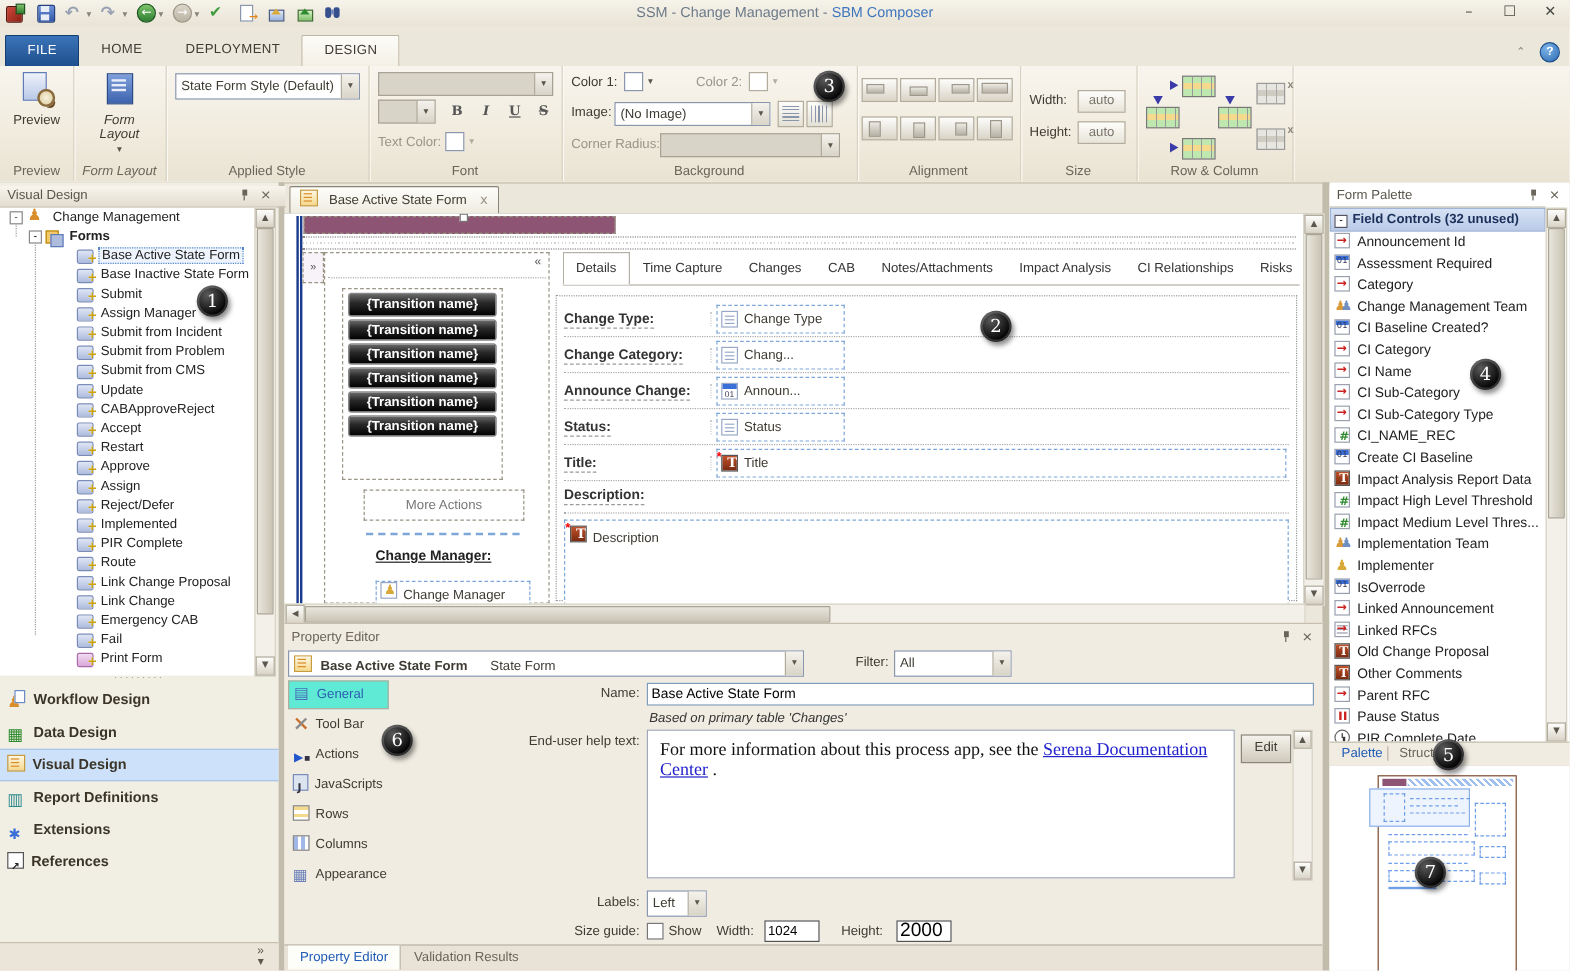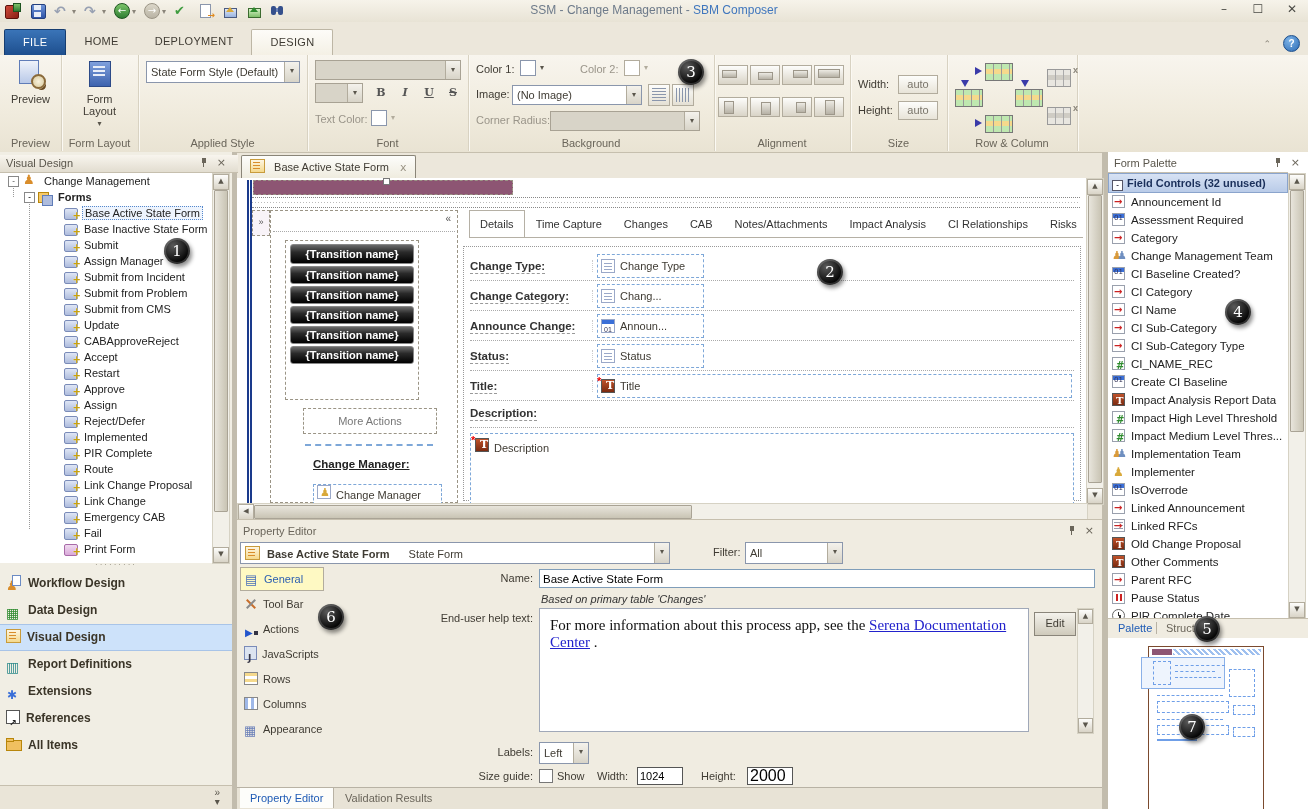--- a/index.html
+++ b/index.html
@@ -45,21 +45,21 @@
   .rtab.active{background:linear-gradient(#fdfcf8,#f4f0e5);border:1px solid #bdb6a5;border-bottom:none;border-radius:2px 2px 0 0;}
   .ribbon-right{position:absolute;right:8px;top:35px;display:flex;gap:12px;align-items:center;}
   .chevup{color:#8a857a;font-size:9px;}
   .helpbtn{width:15px;height:15px;border-radius:50%;background:radial-gradient(circle at 35% 30%,#7db4e8,#2d6bb4);color:#fff;font-size:10px;font-weight:bold;text-align:center;line-height:15px;border:1px solid #1d4f8c;}
 
   
   .ribbon{position:absolute;left:0;top:55px;width:1308px;height:97px;background:linear-gradient(#f8f5ee,#f0ebdd 60%,#e9e3d3);border-bottom:1px solid #c6bfae;}
   .rgroup{position:absolute;top:0;height:96px;border-right:1px solid #d8d2c2;box-shadow:1px 0 0 #fbf9f3;}
   .glabel{position:absolute;left:0;right:0;bottom:2px;text-align:center;color:#6a655a;font-size:11px;}
   .g-preview{left:0;width:61px;}
-  .g-formlayout{left:61px;width:77px;}
+  .g-formlayout{left:61px;width:77px;font-style:italic;}
   .g-style{left:138px;width:169px;}
   .g-font{left:307px;width:161px;}
   .g-bg{left:468px;width:246px;}
   .g-align{left:714px;width:136px;}
   .g-size{left:850px;width:97px;}
   .g-rowcol{left:947px;width:130px;}
   .bigbtn{position:absolute;left:50%;transform:translateX(-50%);top:4px;width:56px;text-align:center;}
   .bicon{display:inline-block;position:relative;width:30px;height:30px;}
   .bicon.preview-icon::before{content:"";position:absolute;left:3px;top:1px;width:18px;height:22px;background:linear-gradient(#eef2fa,#b9c9e8);border:1px solid #5f7cb8;}
   .bicon.preview-icon::after{content:"";position:absolute;right:0;bottom:0;width:11px;height:11px;border:2px solid #8a6a3a;border-radius:50%;background:radial-gradient(circle,#f8f2dd,#d8c89a);box-shadow:3px 4px 0 -3px #6a4a20;}
@@ -197,21 +197,21 @@
 
   
   .propeditor{position:absolute;left:0;top:367px;width:865px;bottom:21px;background:#f0ece1;border-top:1px solid #c6bfae;}
   .pe-title{position:absolute;left:0;top:3px;width:100%;height:17px;color:#6a655a;padding-left:6px;line-height:16px;}
   .pe-combo{position:absolute;left:3px;top:22px;width:428px;height:20px;}
   .pe-combo .bold{font-weight:bold;margin-right:16px;}
   .pe-filterlabel{position:absolute;left:476px;top:26px;}
   .pe-filter{position:absolute;left:508px;top:22px;width:96px;height:20px;}
   .ptabs{position:absolute;left:3px;top:47px;width:84px;}
   .ptab{position:relative;height:24px;line-height:24px;padding-left:4px;color:#3f3b33;margin-bottom:1px;}
-  .ptab.sel{background:#fef9c3;border:1px solid #b2ac9d;color:#2c5fb0;height:22px;line-height:22px;}
+  .ptab.sel{background:#5eead4;border:1px solid #b2ac9d;color:#2c5fb0;height:22px;line-height:22px;}
   .pico{position:relative;display:inline-block;width:14px;height:13px;margin-right:5px;vertical-align:-2px;font-family:"DejaVu Sans",sans-serif;}
   .pico.general-icon::before{content:"▤";color:#4a6fb8;font-size:13px;position:absolute;top:-3px;}
   .pico.toolbar-icon::before{content:"";position:absolute;left:1px;top:6px;width:12px;height:2px;background:#c86e2a;transform:rotate(45deg);}
   .pico.toolbar-icon::after{content:"";position:absolute;left:1px;top:6px;width:12px;height:2px;background:#8a8a8a;transform:rotate(-45deg);}
   .pico.actions-icon::before{content:"▶";color:#2255cc;font-size:10px;position:absolute;left:1px;top:-1px;}
   .pico.actions-icon::after{content:"";position:absolute;right:0;bottom:0;width:4px;height:4px;background:#334;}
   .pico.javascripts-icon{background:#dce4f0;border:1px solid #7a8bb8;width:11px;height:12px;}
   .pico.javascripts-icon::before{content:"J";position:absolute;left:3px;top:-1px;font-size:9px;color:#334;font-weight:bold;}
   .pico.rows-icon{border:1px solid #888;background:repeating-linear-gradient(180deg,#f5d98c 0 3px,#fff 3px 6px);width:12px;height:11px;}
   .pico.columns-icon{border:1px solid #888;background:repeating-linear-gradient(90deg,#9fb8e8 0 3px,#fff 3px 6px);width:12px;height:11px;}
@@ -634,23 +634,20 @@
 
 
         <div class="navitem">
           <span class="nico extensions-icon"></span><span>Extensions</span>
         </div>
 
         <div class="navitem">
           <span class="nico references-icon"></span><span>References</span>
         </div>
 
-        <div class="navitem">
-          <span class="nico allitems-icon"></span><span>All Items</span>
-        </div>
       </div>
     <div class="leftbottom">
       <div class="gg">»<br>▾</div>
     </div>
   </div>
 
   <div class="center">
     <div class="doctabbar">
       <div class="doctab">
         <span class="nico visual-icon" style="vertical-align:-2px;"></span>

